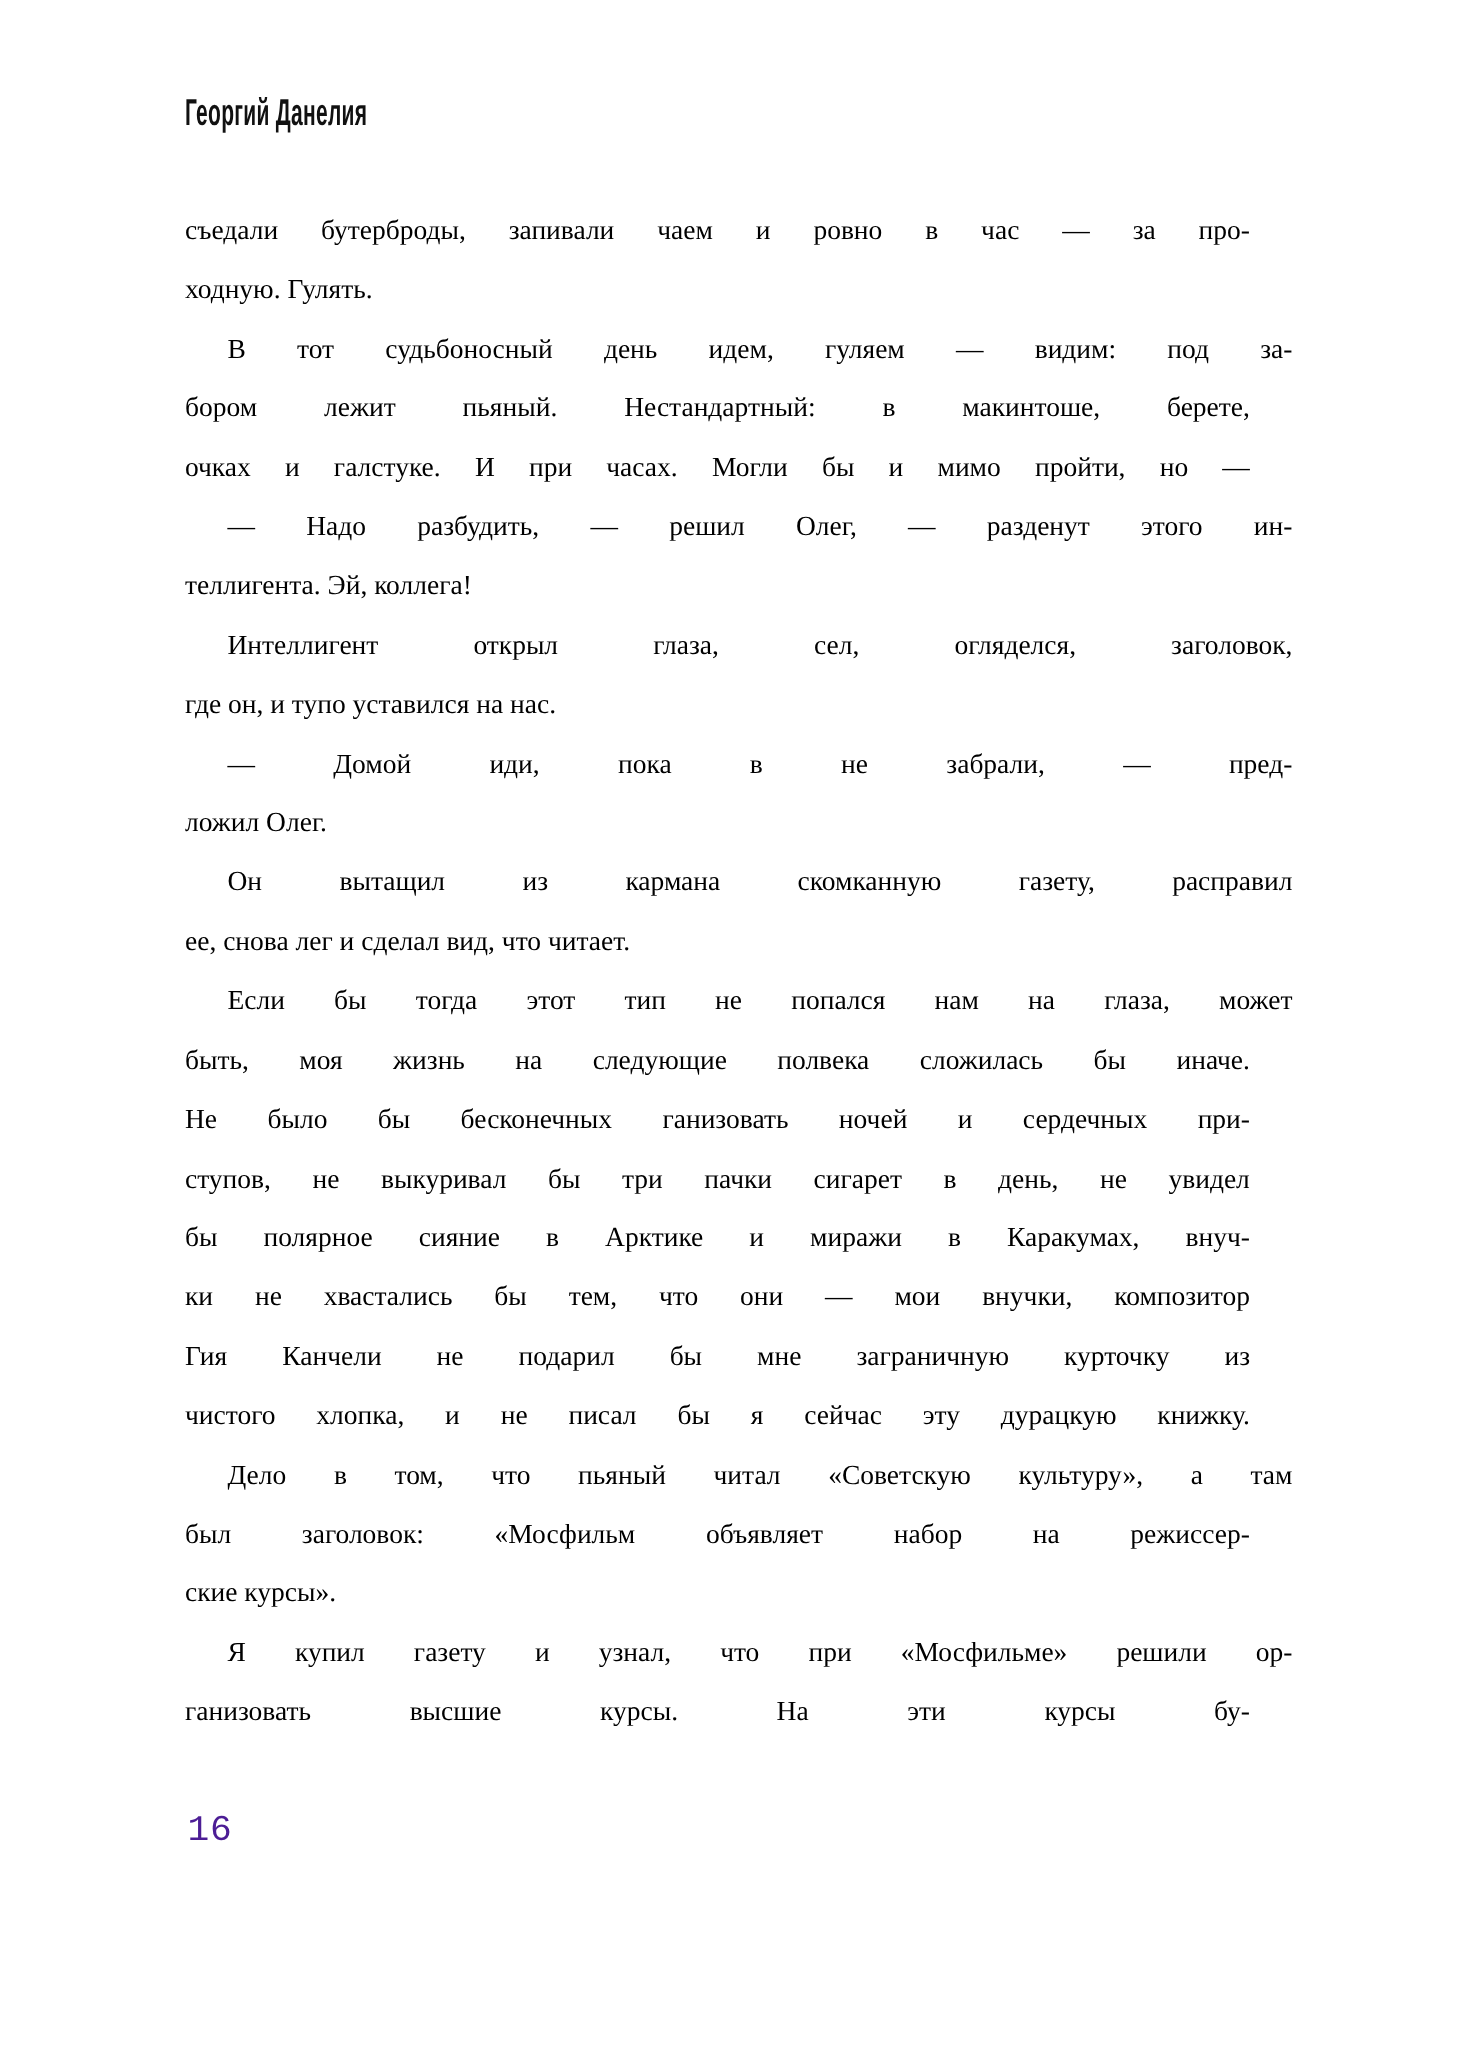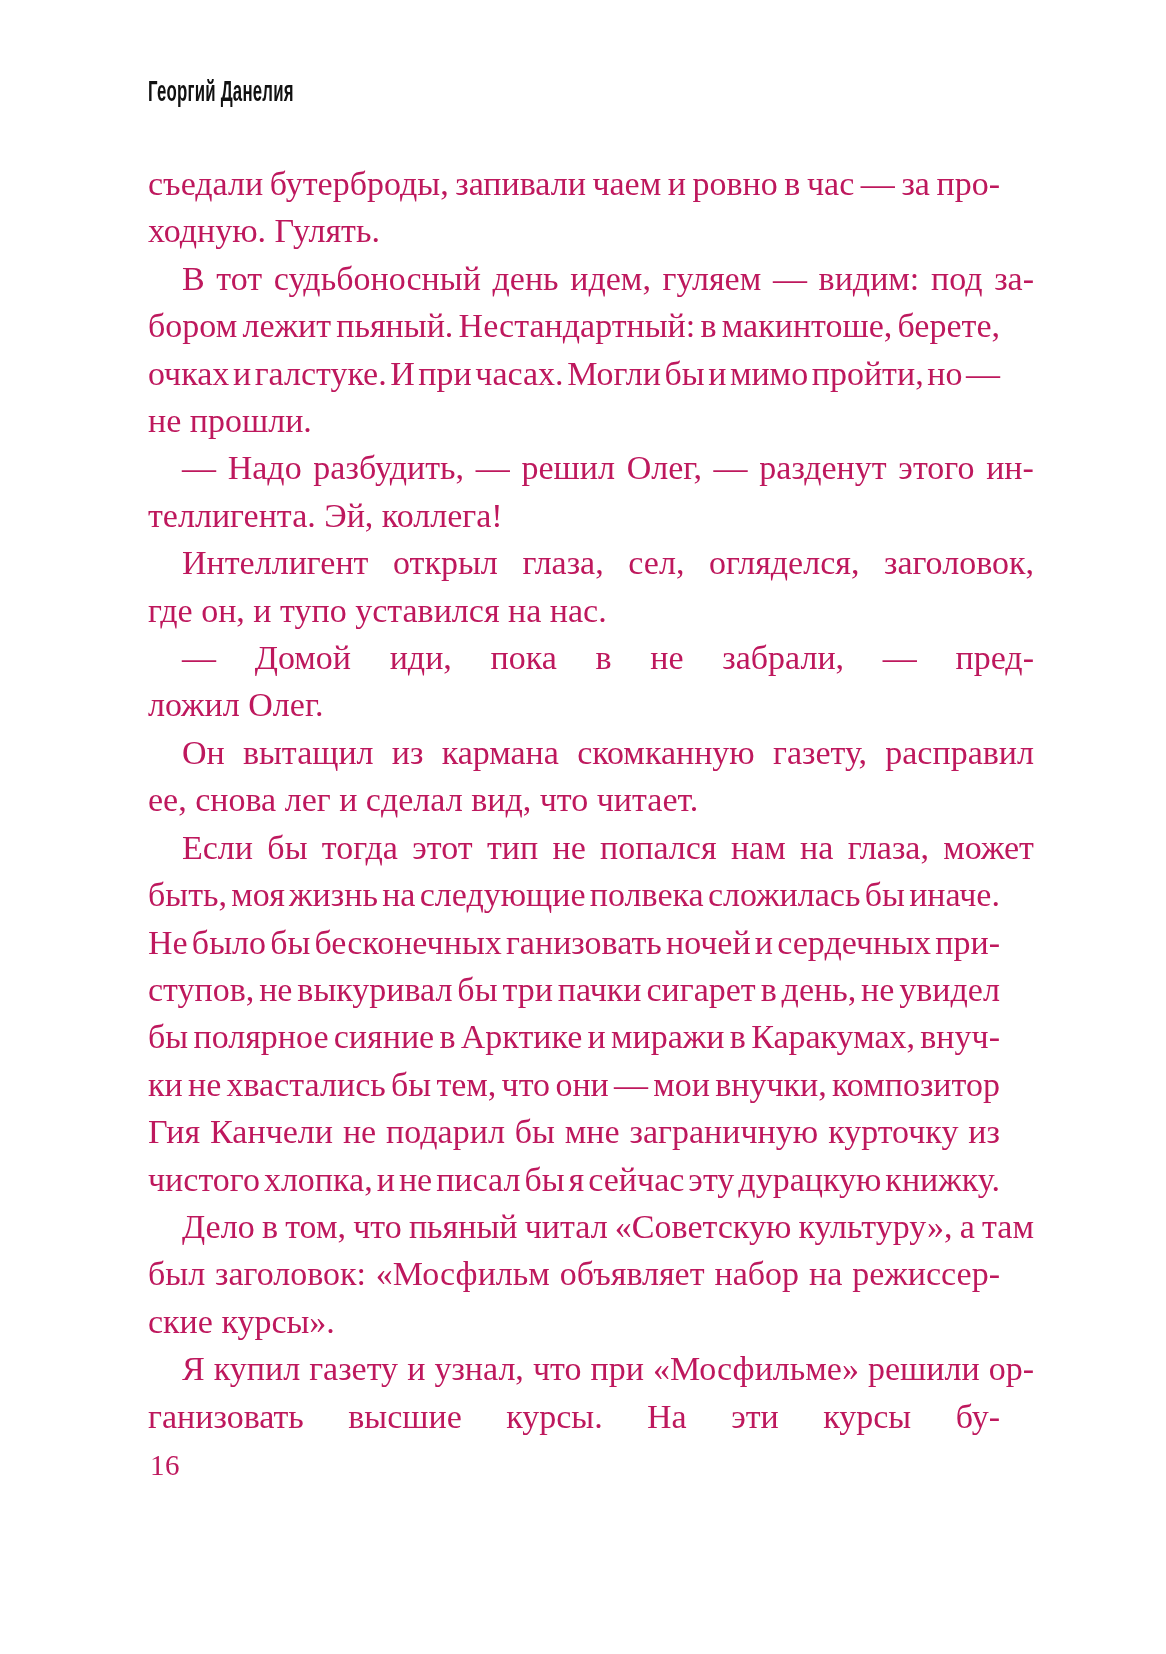--- a/index.html
+++ b/index.html
@@ -38,25 +38,25 @@
     transform-origin: left center;
     white-space: nowrap;
   }
 
   
   .textblock {
     position: absolute;
     left: 148px;
     top: 160px;
     width: 852px;
-    font-size: 34px;
+    font-size: 22px;
     line-height: 47.4px;
     text-align: justify;
     text-justify: inter-word;
-    color: #be185d;
+    color: #000000;
     -webkit-font-smoothing: antialiased;
   }
 
   .para {
     margin: 0;
     text-indent: 0;
     text-align: justify;
     hyphens: none;
   }
 
@@ -82,24 +82,24 @@
   }
   .line.indent.justified {
     padding-left: 34px;
   }
 
   
   .folio {
     position: absolute;
     left: 150px;
     top: 1448px;
-    font-family: Liberation Serif, serif;
+    font-family: Liberation Mono, monospace;
     font-size: 29px;
     line-height: 34px;
-    color: #be185d;
+    color: #4c1d95;
     letter-spacing: 0.5px;
   }
 </style>
 </head>
 <body>
 
 <div class="page">
 
   <div class="running-head">Георгий Данелия</div>
 
@@ -150,21 +150,20 @@
           <span class="w">при</span>
           <span class="w">часах.</span>
           <span class="w">Могли</span>
           <span class="w">бы</span>
           <span class="w">и</span>
           <span class="w">мимо</span>
           <span class="w">пройти,</span>
           <span class="w">но</span>
           <span class="w">—</span>
         </span>
-        <span class="line last">не прошли.</span>
       </p>
       <p class="para">
         <span class="line justified indent">
           <span class="w">—</span>
           <span class="w">Надо</span>
           <span class="w">разбудить,</span>
           <span class="w">—</span>
           <span class="w">решил</span>
           <span class="w">Олег,</span>
           <span class="w">—</span>

